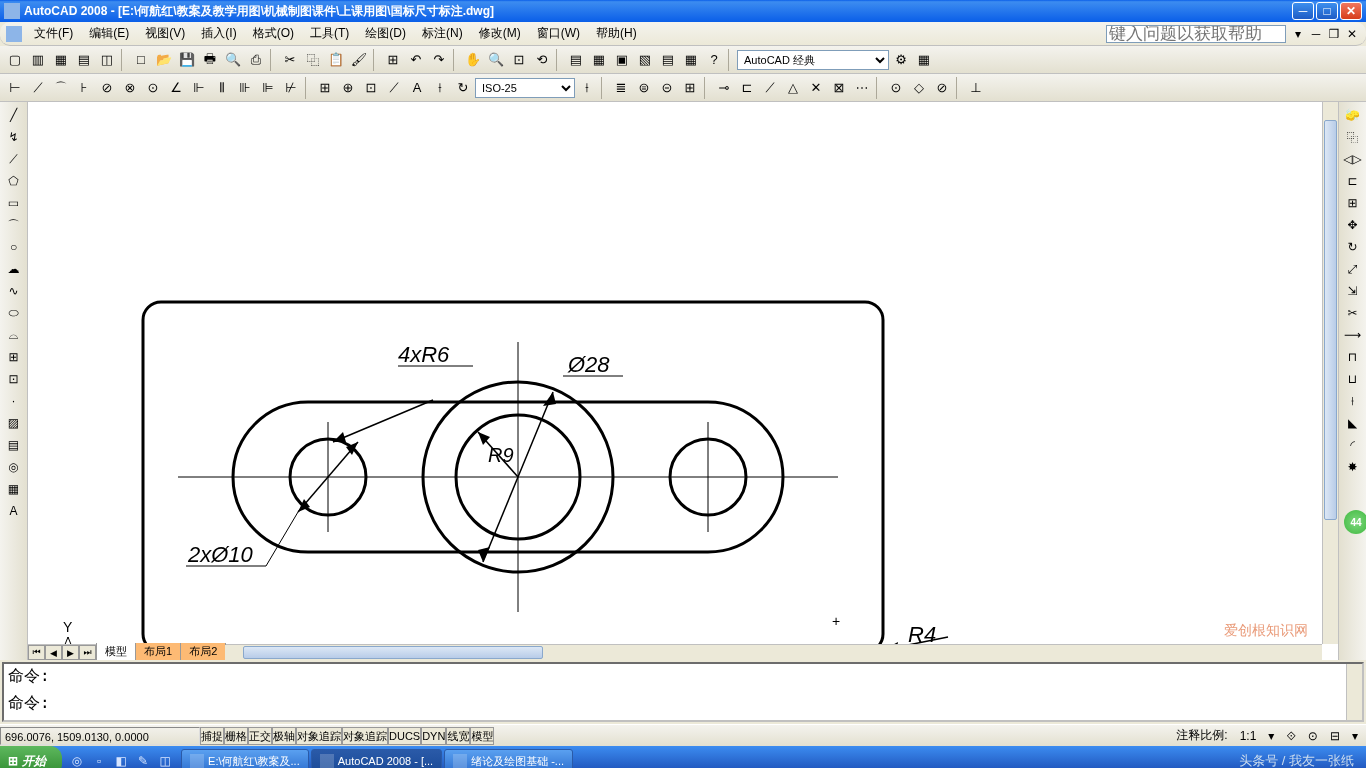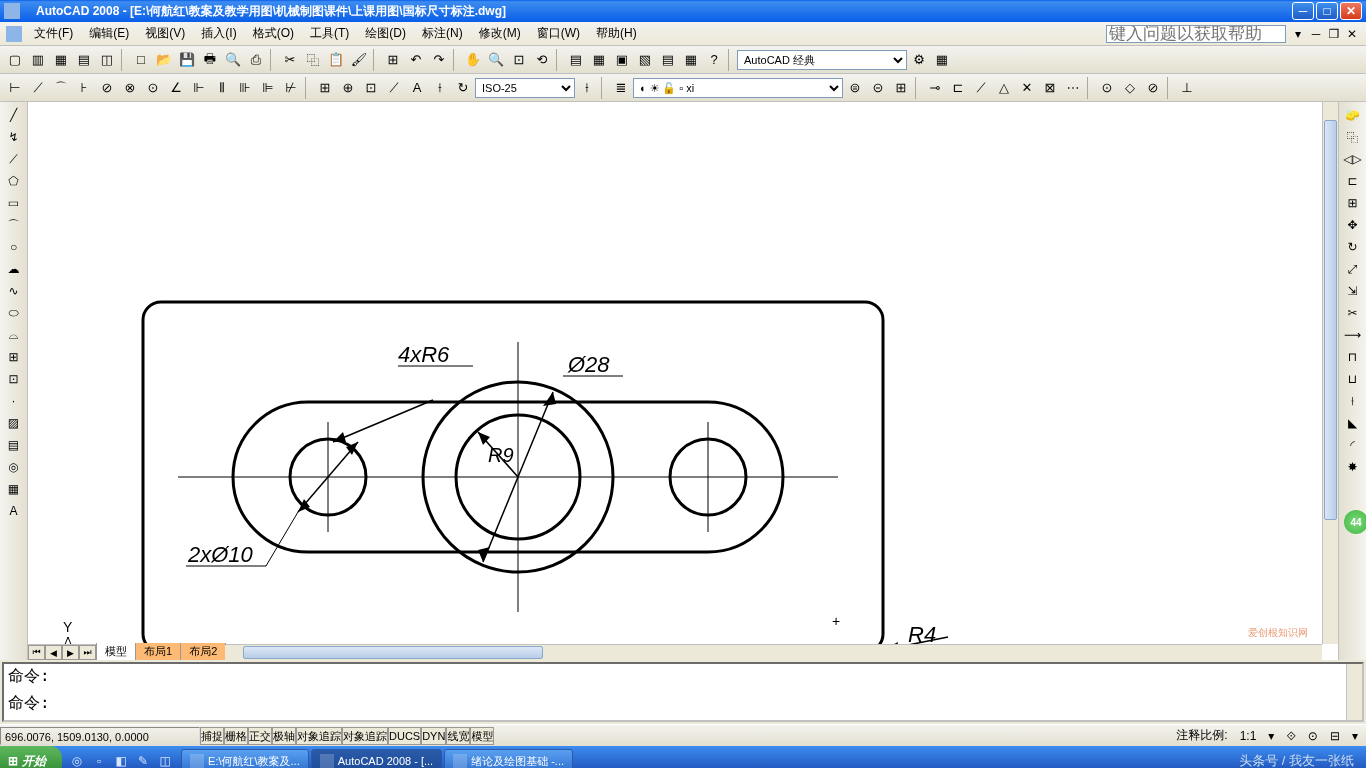--- a/index.html
+++ b/index.html
@@ -1,27 +1,27 @@
 <!DOCTYPE html>
 <html><head>
 <meta charset="utf-8">
 <style>
 * { margin: 0; padding: 0; box-sizing: border-box; }
 body { font-family: 'Microsoft YaHei', SimSun, Arial, sans-serif; font-size: 12px; background: #ece9d8; overflow: hidden; width: 1366px; height: 768px; }
 
-.titlebar { height: 22px; background: linear-gradient(to bottom, #0a5ee8, #3c8cf0 8%, #0a5ee8 100%); display: flex; align-items: center; color: white; font-weight: bold; padding: 0 4px; gap: 12px; }
+.titlebar { height: 22px; background: linear-gradient(to bottom, #0a5ee8, #3c8cf0 8%, #0a5ee8 100%); display: flex; align-items: center; color: white; font-weight: bold; padding: 0 4px; }
 .titlebar .icon { width: 16px; height: 16px; background: #8db5e8; margin-right: 4px; display: inline-block; }
 .titlebar .title-text { flex: 1; font-size: 12px; }
 .win-controls { display: flex; gap: 2px; }
 .win-btn { width: 22px; height: 18px; border: 1px solid #fff; border-radius: 3px; display: flex; align-items: center; justify-content: center; cursor: pointer; }
 .win-min { background: linear-gradient(#3d8fee,#1f5cc5); }
 .win-max { background: linear-gradient(#3d8fee,#1f5cc5); }
 .win-close { background: linear-gradient(#f07860,#d73c1a); }
 
-.menubar { height: 24px; background: linear-gradient(to bottom, #f4f3ee, #ece9d8); display: flex; align-items: center; padding: 0 6px; border-bottom: 1px solid #c0c0c0; }
+.menubar { height: 24px; background: linear-gradient(to bottom, #f4f3ee, #ece9d8); display: flex; align-items: center; padding: 0 6px; border-bottom: 1px solid #c0c0c0; border-radius: 10px; }
 .menubar .mi { padding: 2px 8px; cursor: pointer; }
 .menubar .help-input { margin-left: auto; width: 180px; height: 18px; font-size: 17px; color: #888; border: 1px solid #7f9db9; padding: 0 2px; }
 .menubar .tail { display: flex; gap: 2px; margin-left: 4px; }
 .menubar .tail span { width: 16px; height: 16px; display: flex; align-items: center; justify-content: center; cursor: pointer; }
 
 .toolbar-row { height: 28px; background: linear-gradient(to bottom, #f4f3ee, #e3e0d0); display: flex; align-items: center; border-bottom: 1px solid #c0c0c0; padding: 0 4px; gap: 1px; }
 .tool-btn { width: 22px; height: 22px; display: flex; align-items: center; justify-content: center; cursor: pointer; border: 1px solid transparent; font-size: 13px; }
 .tool-sep { width: 6px; height: 22px; border-left: 1px solid #aca899; margin: 0 2px; }
 .tool-select { height: 20px; font-size: 11px; border: 1px solid #7f9db9; background: white; padding: 0 2px; }
 
@@ -53,21 +53,21 @@
 .status-right { margin-left: auto; display: flex; align-items: center; gap: 12px; padding-right: 8px; }
 
 .taskbar { height: 30px; background: linear-gradient(to bottom, #3c8cf0, #1948b0); display: flex; align-items: center; }
 .start-btn { height: 30px; padding: 0 16px 0 8px; background: linear-gradient(to bottom, #5eb85e, #2e8a2e); color: white; font-weight: bold; font-style: italic; display: flex; align-items: center; border-radius: 0 12px 12px 0; cursor: pointer; }
 .start-btn::before { content: "⊞"; margin-right: 4px; font-style: normal; }
 .ql { display: flex; padding: 0 6px; gap: 4px; }
 .ql span { width: 18px; height: 18px; display: flex; align-items: center; justify-content: center; cursor: pointer; color: #d7e5ff; }
 .task-btn { height: 24px; padding: 0 8px; background: linear-gradient(to bottom, #5aa0f0, #2e70d0); color: white; border: 1px solid #2a5aa8; border-radius: 3px; margin: 0 1px; display: flex; align-items: center; font-size: 11px; cursor: pointer; max-width: 160px; overflow: hidden; white-space: nowrap; }
 .task-btn.active { background: linear-gradient(to bottom, #2a5aa8, #1a4a98); }
 .task-btn .ticon { width: 14px; height: 14px; margin-right: 4px; display: inline-block; background: #fff3; }
-.watermark { position: absolute; right: 30px; bottom: 20px; color: #e07040; font-size: 10px; opacity: 0.7; pointer-events: none; }
+.watermark { position: absolute; right: 30px; bottom: 20px; color: #e07040; font-size: 14px; opacity: 0.7; pointer-events: none; }
 .badge44 { position: absolute; right: -2px; top: 510px; width: 24px; height: 24px; background: radial-gradient(circle, #7ed87e, #3eb83e); border-radius: 50%; color: white; font-size: 10px; display: flex; align-items: center; justify-content: center; font-weight: bold; }
 </style>
 </head>
 <body>
 
 <div class="titlebar">
   <span class="icon"></span>
   <span class="title-text">
     <span>AutoCAD 2008</span> - <span>[E:\何航红\教案及教学用图\机械制图课件\上课用图\国标尺寸标注.dwg]</span>
   </span>
@@ -129,21 +129,21 @@
   <div class="tool-btn">⟲</div>
   <div class="tool-sep"></div>
   <div class="tool-btn">▤</div>
   <div class="tool-btn">▦</div>
   <div class="tool-btn">▣</div>
   <div class="tool-btn">▧</div>
   <div class="tool-btn">▤</div>
   <div class="tool-btn">▦</div>
   <div class="tool-btn">?</div>
   <div class="tool-sep"></div>
-  <select class="tool-select" style="width:170px">
+  <select class="tool-select" style="width:152px">
     <option>AutoCAD 经典</option>
   </select>
   <div class="tool-btn">⚙</div>
   <div class="tool-btn">▦</div>
 </div>
 
 <div class="toolbar-row">
   <div class="tool-btn">⊢</div>
   <div class="tool-btn">⟋</div>
   <div class="tool-btn">⌒</div>
@@ -164,23 +164,20 @@
   <div class="tool-btn">⟋</div>
   <div class="tool-btn">A</div>
   <div class="tool-btn">⟊</div>
   <div class="tool-btn">↻</div>
   <select class="tool-select" style="width:100px">
     <option>ISO-25</option>
   </select>
   <div class="tool-btn">⟊</div>
   <div class="tool-sep"></div>
   <div class="tool-btn">≣</div>
-  <select class="tool-select" style="width:210px">
-    <option>◐ ☀ 🔓 ▫ <span>xi</span></option>
-  </select>
   <div class="tool-btn">⊜</div>
   <div class="tool-btn">⊝</div>
   <div class="tool-btn">⊞</div>
   <div class="tool-sep"></div>
   <div class="tool-btn">⊸</div>
   <div class="tool-btn">⊏</div>
   <div class="tool-btn">⟋</div>
   <div class="tool-btn">△</div>
   <div class="tool-btn">✕</div>
   <div class="tool-btn">⊠</div>

